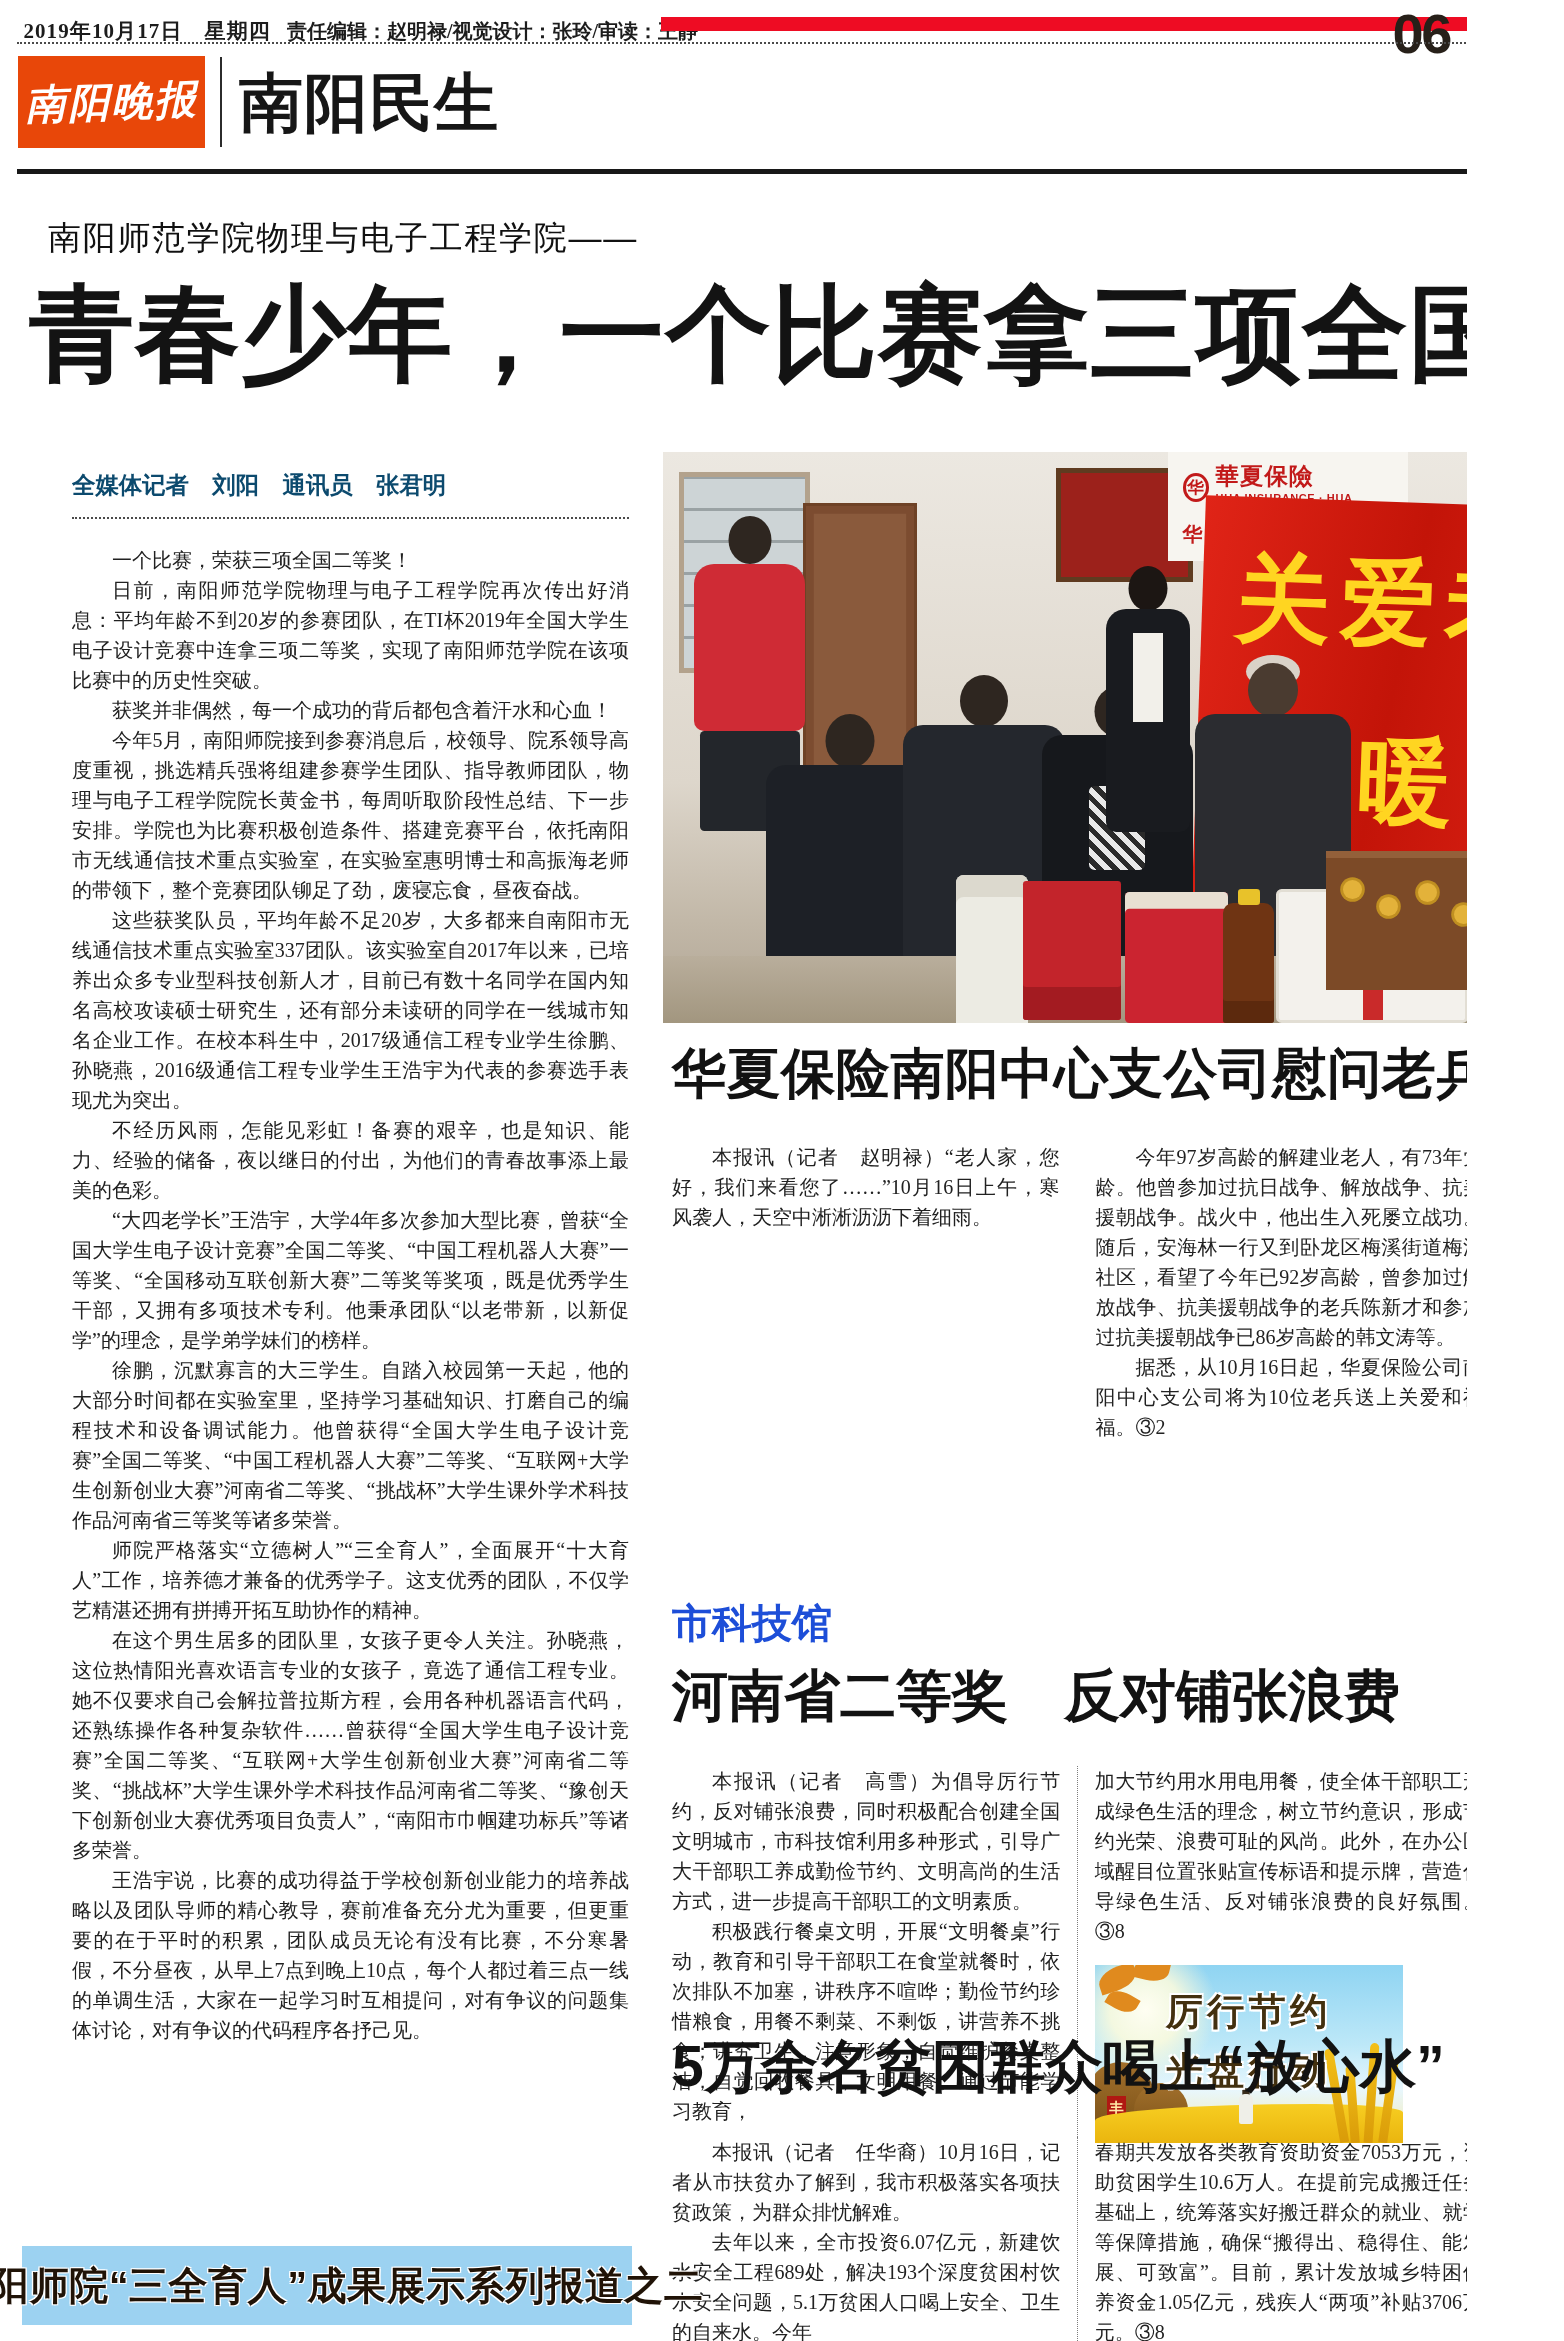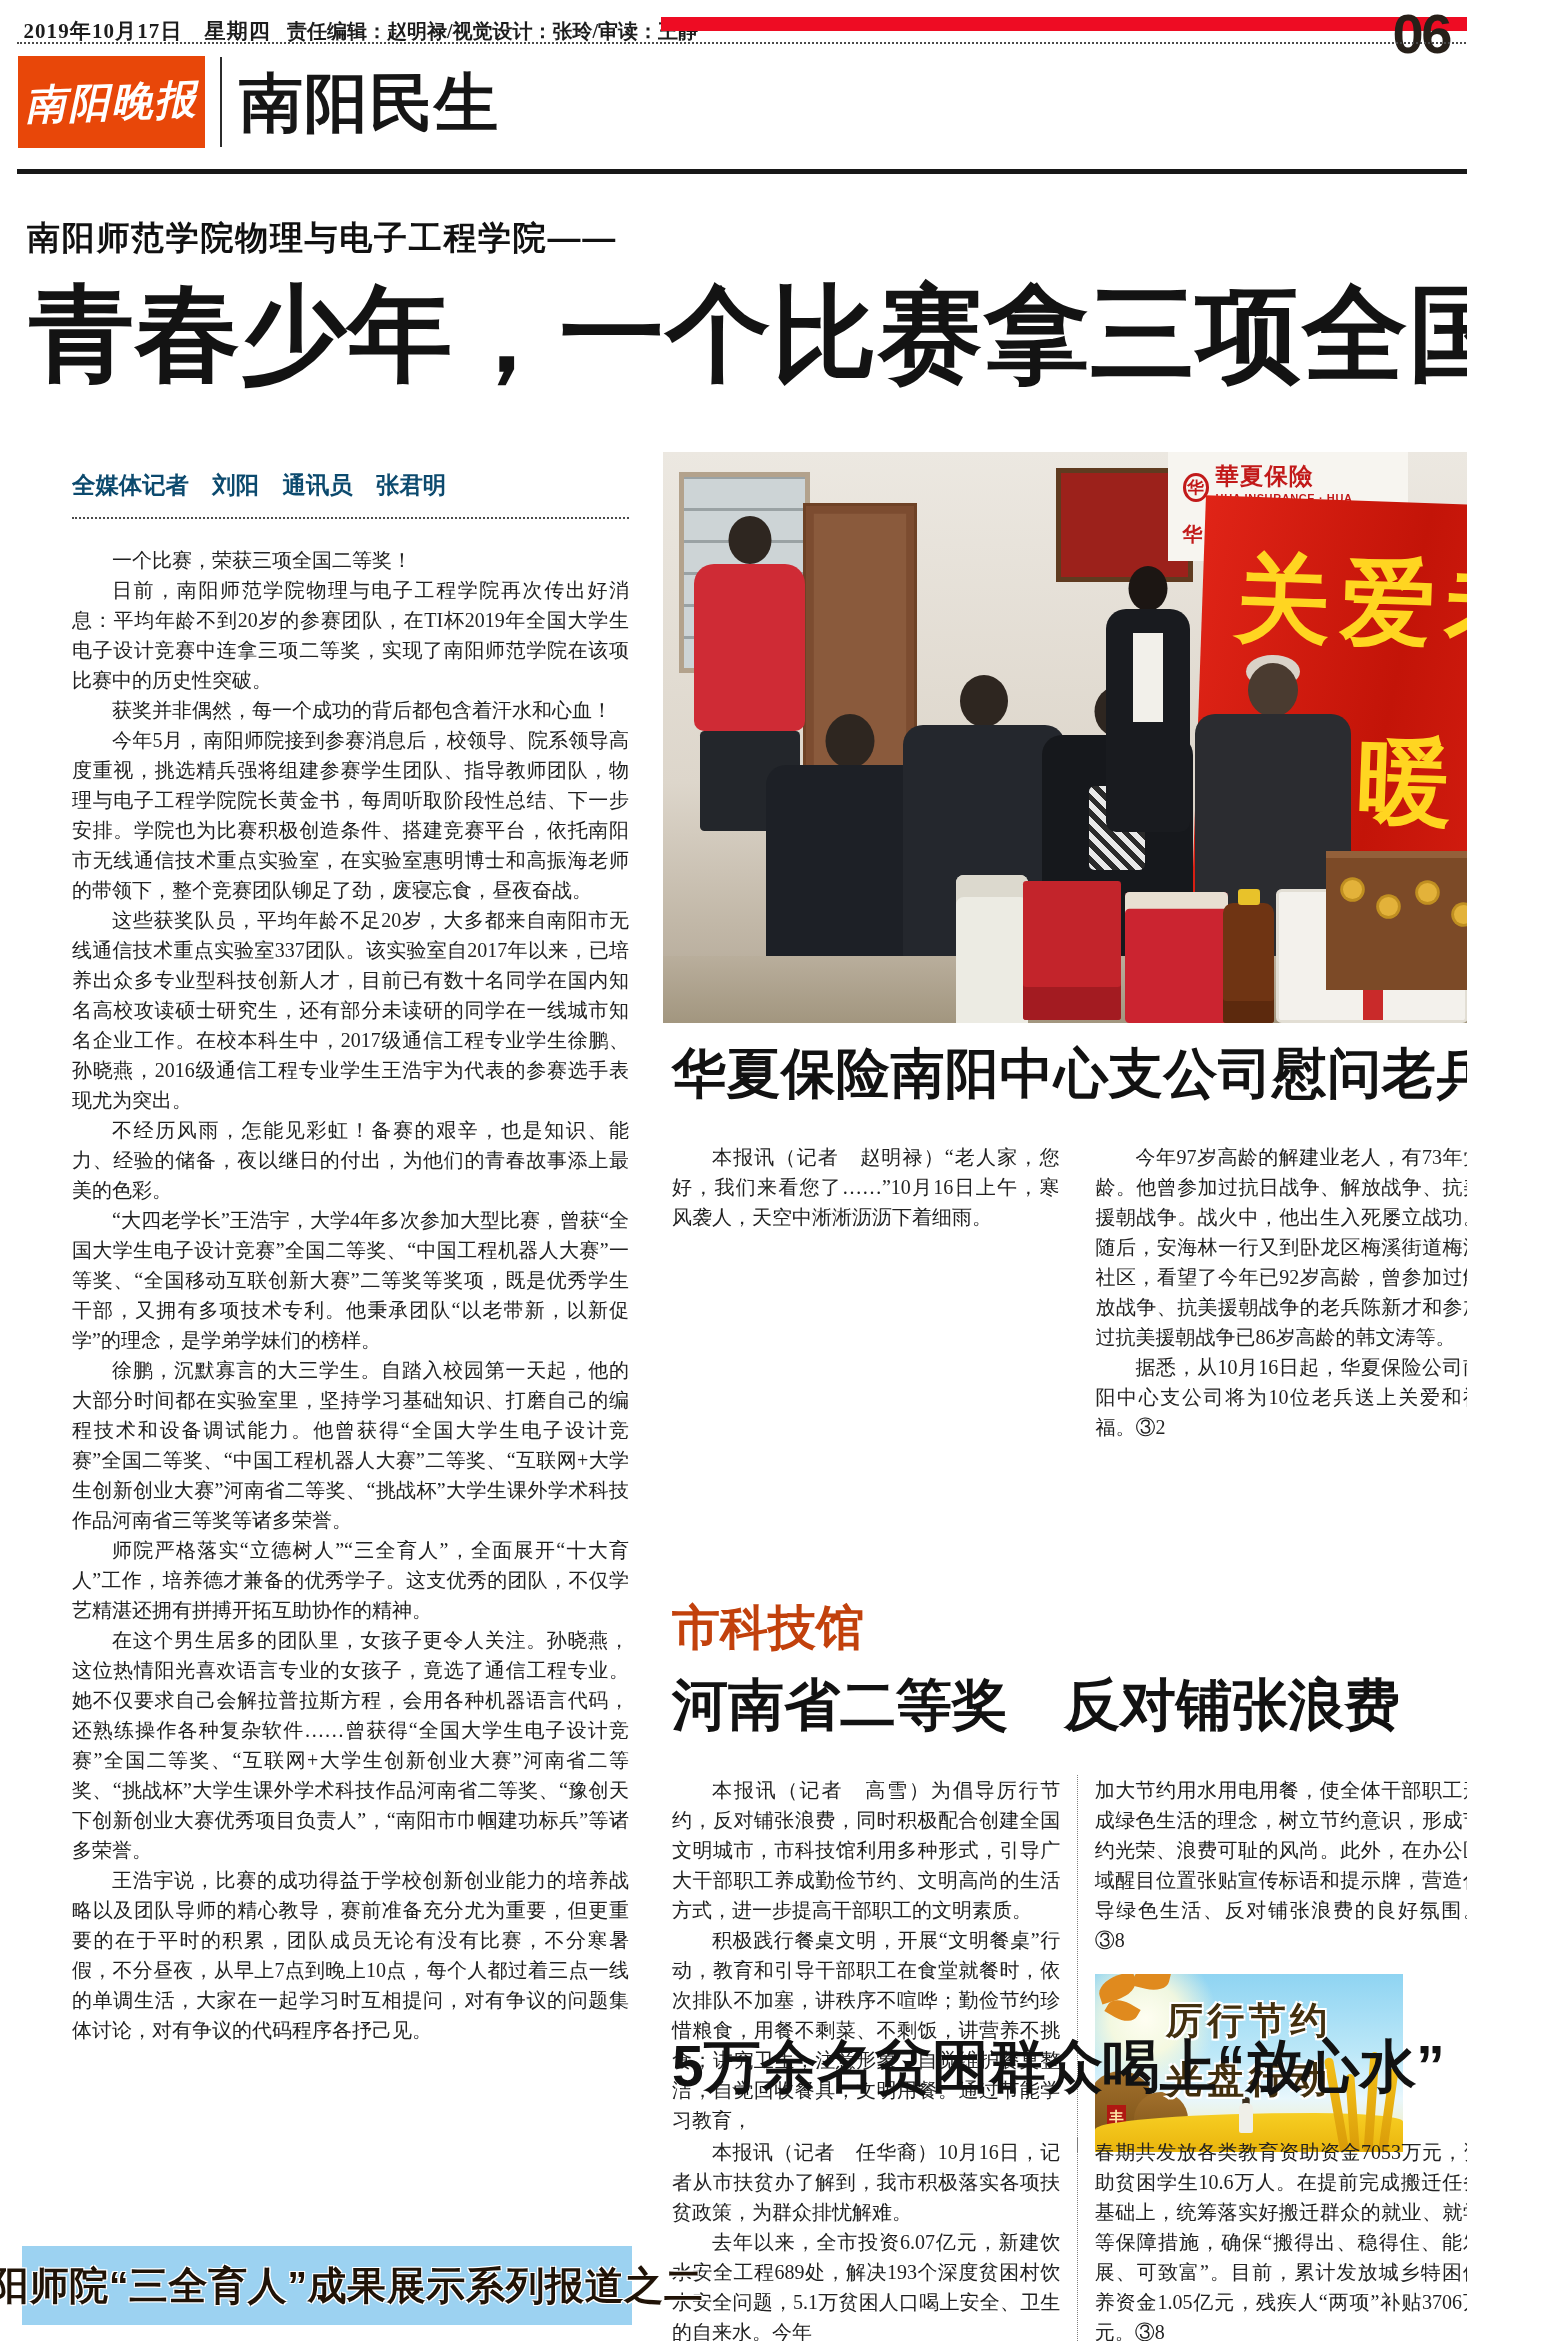--- a/index.html
+++ b/index.html
@@ -15,21 +15,21 @@
   .top-dotted { position:absolute; left:16.7px; top:42px; width:1469px; border-top:2.2px dotted #4a4a4a; }
 
   
   .logo-box { position:absolute; left:18.4px; top:56px; width:187px; height:92px; background:#e84709; display:flex; align-items:center; justify-content:center; }
   .logo-text { color:#ffffff; font-size:41px; font-weight:700; font-style:italic; font-family:"Liberation Serif",serif; transform:rotate(-2deg); letter-spacing:2.2px; white-space:nowrap; }
   .mast-divider { position:absolute; left:220px; top:57px; width:2.2px; height:90px; background:#2b2b2b; }
   .section-title { position:absolute; left:239px; top:60px; font-size:64px; font-weight:900; font-family:"Liberation Sans",sans-serif; color:#161616; letter-spacing:1.1px; }
   .thick-rule { position:absolute; left:16.7px; top:169px; width:1530px; height:5px; background:#181818; }
 
   
-  .lead-kicker { position:absolute; left:27px; top:216px; font-size:33px; font-weight:700; font-family:"Liberation Sans",sans-serif; color:#111; letter-spacing:1.7px; }
+  .lead-kicker { position:absolute; left:48px; top:216px; font-size:33px; font-weight:400; font-family:"Liberation Sans",sans-serif; color:#111; letter-spacing:1.7px; }
   .lead-headline { position:absolute; left:29px; top:274px; width:1516px; font-size:105px; line-height:1.15; font-weight:900; font-family:"Liberation Sans",sans-serif; color:#131313; letter-spacing:1.1px; white-space:nowrap; }
 
   
   .left-col { position:absolute; left:72px; top:469px; width:557px; height:1767px; overflow:hidden; }
   .byline { font-size:23.4px; font-weight:700; font-family:"Liberation Sans",sans-serif; color:#0c4a6e; }
   .byline-rule { margin-top:15.6px; border-top:2.2px dotted #4a4a4a; }
   .body-text { margin-top:26px; font-size:20px; line-height:1.5; text-align:justify; color:#212121; }
   .body-text p { text-indent:2em; }
 
   
@@ -61,21 +61,21 @@
   .v-rule { position:absolute; left:1492px; top:1037px; width:1.7px; height:1243px; background:#2e2e2e; }
   .caption-strip { position:absolute; left:1504px; top:1038px; height:557px; writing-mode:vertical-rl; font-size:26px; letter-spacing:5.6px; color:#101010; font-family:"Liberation Serif",serif; }
   .caption-strip span { display:inline-block; margin-bottom:24.5px; }
 
   
   .article { position:absolute; left:672px; width:811px; }
   .article h2 { font-family:"Liberation Sans",sans-serif; font-weight:900; color:#121212; white-space:nowrap; }
   .art-veterans { top:1038px; }
   .art-veterans h2 { font-size:54px; letter-spacing:0.6px; }
   .art-canteen { top:1596px; }
-  .art-kicker { font-size:48px; font-weight:700; font-family:Liberation Serif, serif; color:#c2410c; }
+  .art-kicker { font-size:40px; font-weight:700; font-family:Liberation Serif, serif; color:#1d4ed8; }
   .art-canteen h2 { font-size:56px; margin-top:7.8px; }
   .art-water { top:2029px; }
   .art-water h2 { font-size:57px; }
   .cols { display:flex; margin-top:31px; }
   .col { flex:1; font-size:20px; line-height:1.5; text-align:justify; color:#212121; }
   .col p { text-indent:2em; margin:0; }
   .col p.no-indent { text-indent:0; }
   .col + .gapcol { width:36px; flex:none; }
   .dotted-div { flex:none; width:0; border-left:1.7px dotted #7d7d7d; margin:0 16.7px; }
 

